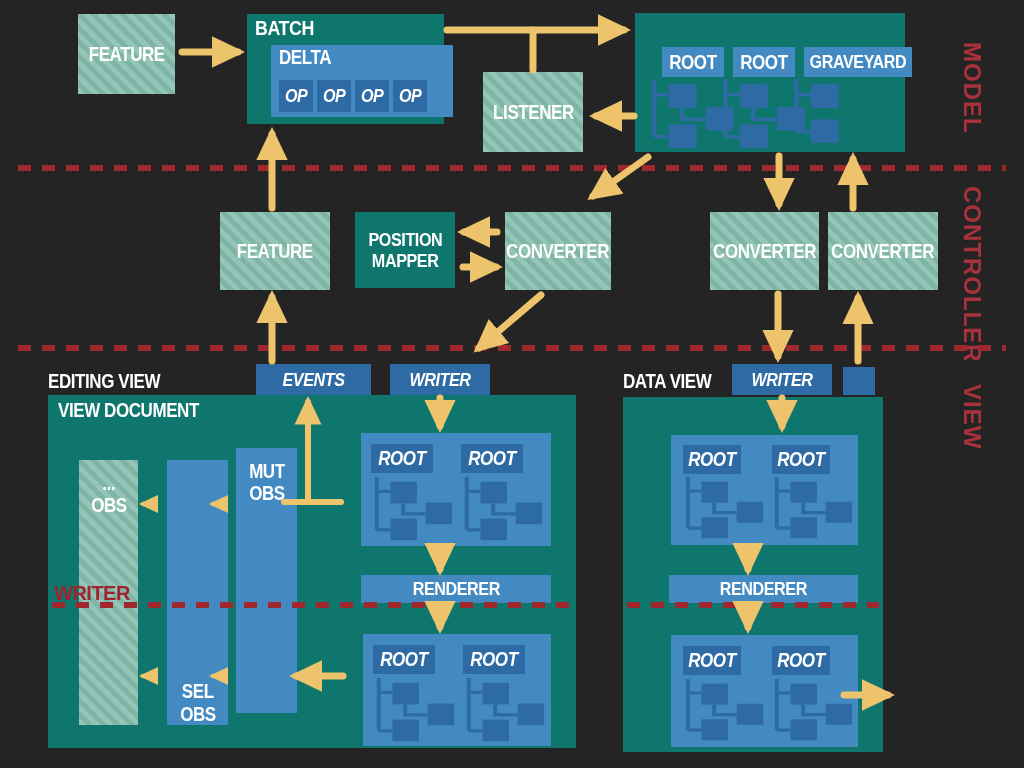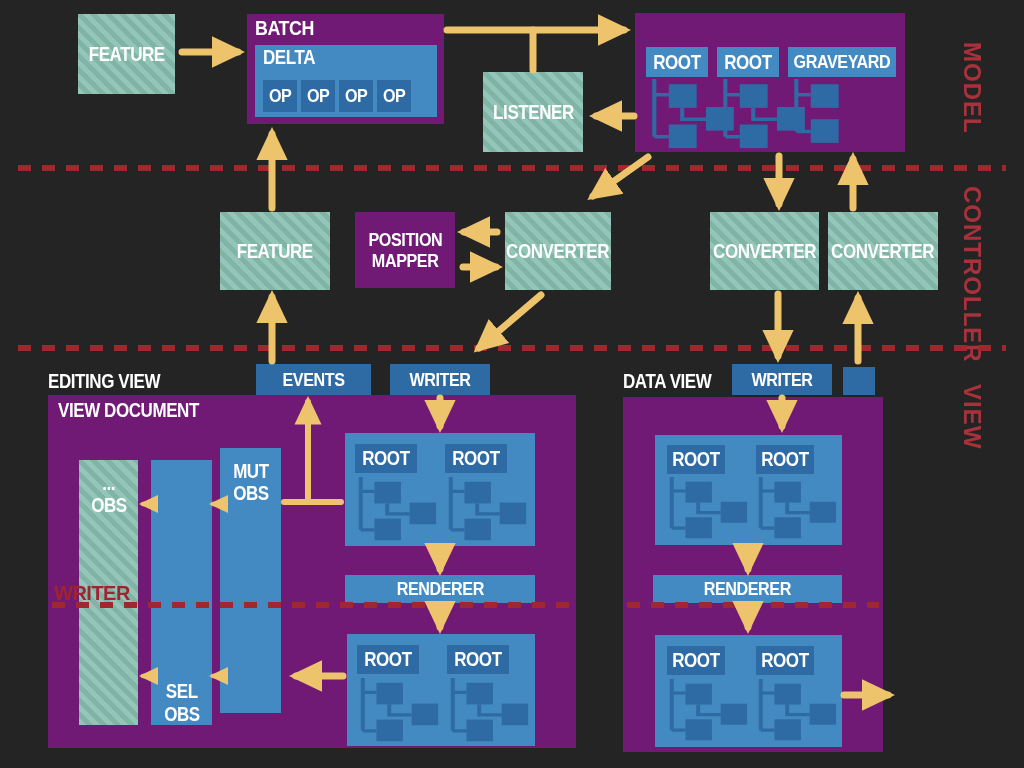--- a/index.html
+++ b/index.html
@@ -1,21 +1,21 @@
 <!DOCTYPE html>
 <html><head>
 <meta charset="utf-8">
 <style>
   html,body{margin:0;padding:0;background:#242424;}
   .stage{position:relative;width:1024px;height:768px;background:#242424;overflow:hidden;
          font-family:"Liberation Sans",sans-serif;}
   .box{position:absolute;box-sizing:border-box;}
-  .lightblue{background:#701a75;}
-  .medblue{background:#4389c2;}
-  .darkblue{background:#2e6aa4;}
+  .lightblue{background:#0f766e;}
+  .medblue{background:#4389c2;margin-left:16px;}
+  .darkblue{background:#2e6aa4;font-style:italic;}
   .teal{background:repeating-linear-gradient(45deg,#93c6b8 0 5px,#80b5a6 5px 10px);}
   .lbl{color:#ffffff;font-weight:bold;letter-spacing:-0.5px;}
   .center{display:flex;align-items:center;justify-content:center;text-align:center;}
   .t{display:inline-block;transform:scaleX(.85);transform-origin:center center;white-space:nowrap;}
   .tl{display:inline-block;transform:scaleX(.85);transform-origin:left center;white-space:nowrap;}
   .two{line-height:1.12;}
   .dash{position:absolute;height:6px;
         background:repeating-linear-gradient(90deg,#9e282e 0 13px,transparent 13px 24px);}
   .redlbl{position:absolute;color:#a02430;font-weight:bold;font-size:20px;letter-spacing:-0.5px;}
   .side{position:absolute;left:958px;color:#a8323b;font-weight:bold;font-size:24px;

